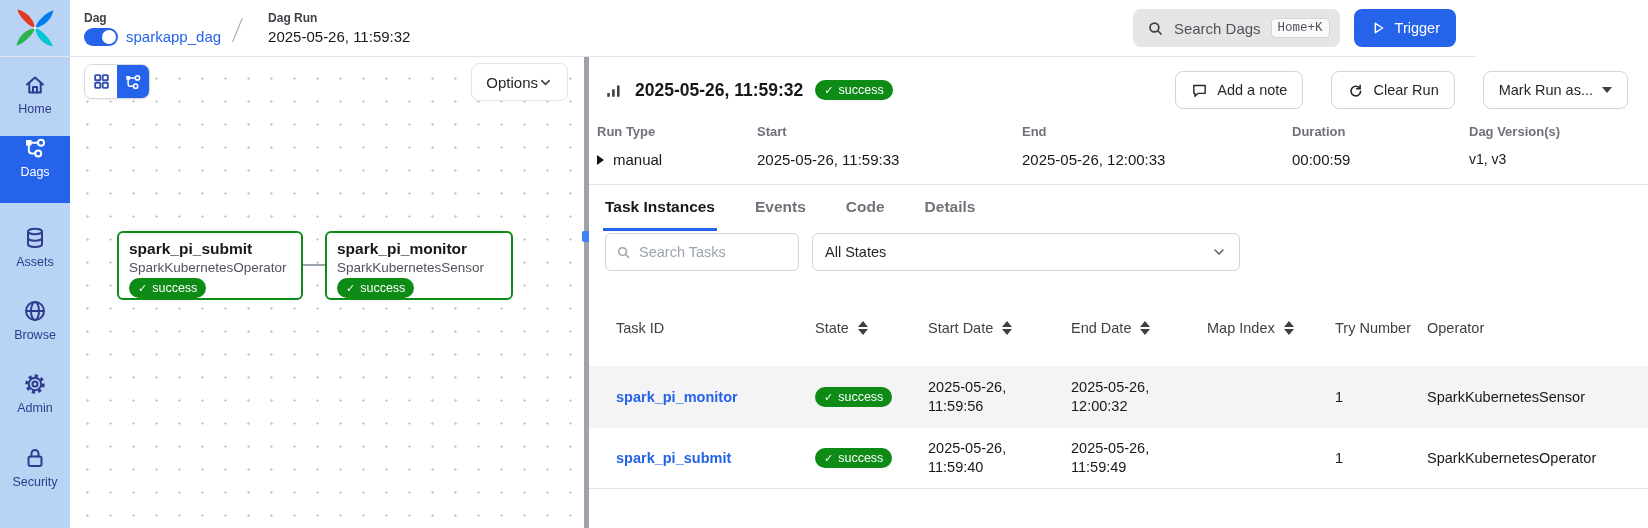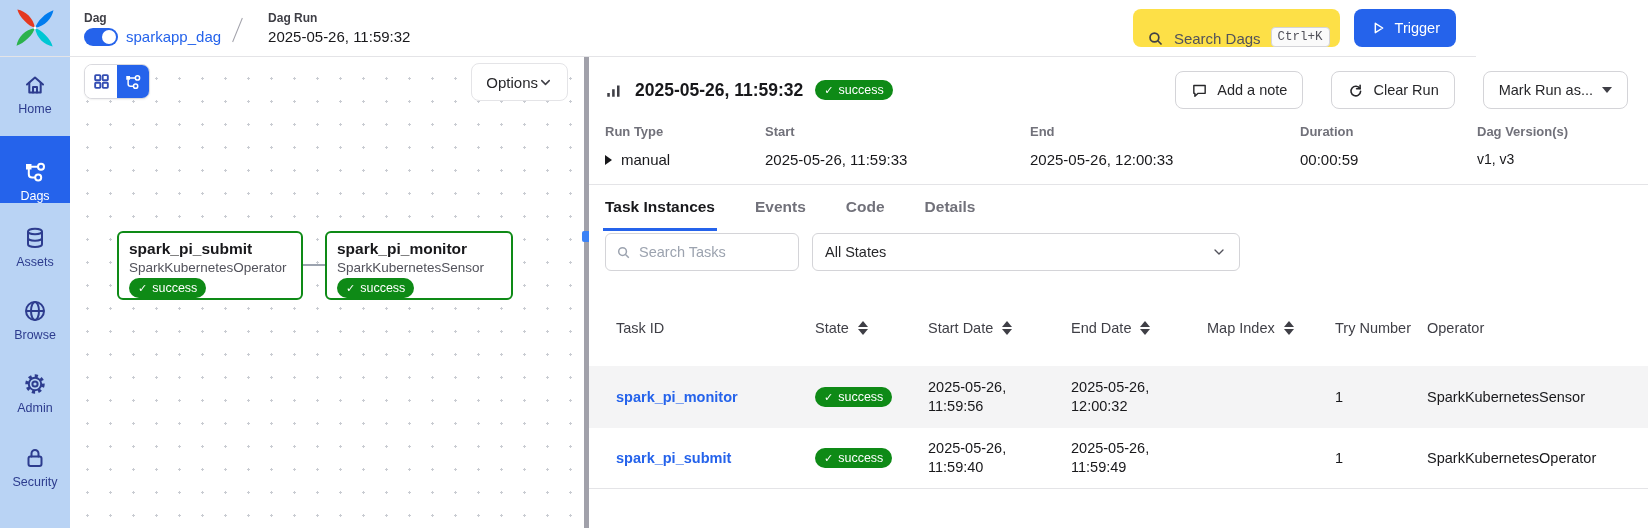--- a/index.html
+++ b/index.html
@@ -13,36 +13,36 @@
   .logo-box { width:70px; height:56px; background:#b9d3f4; display:flex; align-items:center; justify-content:center; flex:0 0 70px; }
   .crumb-group { margin-left:14px; display:flex; flex-direction:column; gap:3px; }
   .crumb-label { font-size:12px; font-weight:bold; color:#3f3f46; }
   .crumb-row { display:flex; align-items:center; gap:8px;justify-content:flex-end; }
   .crumb-link { font-size:15px; color:#2563eb; text-decoration:none; cursor:pointer; }
   .crumb-value { font-size:15px; color:#18181b; }
   .crumb-sep { width:1px; height:26px; background:#a1a1aa; transform:rotate(22deg); margin:4px 16px 0 16px; }
   .toggle { width:34px; height:18px; border-radius:9px; background:#2563eb; position:relative; display:inline-block; cursor:pointer; }
   .toggle .knob { position:absolute; top:2px; left:18px; width:14px; height:14px; border-radius:50%; background:#fff; }
   .topbar-right { margin-left:auto; display:flex; align-items:center; gap:14px; padding-right:20px; }
-  .search-dags { height:38px; background:#fde047; border-radius:8px; display:flex; align-items:flex-end;
+  .search-dags { height:38px; background:#e5e5e5; border-radius:8px; display:flex; align-items:center;
                  gap:10px; padding:0 10px 0 14px; color:#52525b; font-size:15px; cursor:text; }
   .search-dags kbd { font-family:"Liberation Mono", monospace; font-size:12.5px; color:#52525b;
                      border:1px solid #d4d4d8; border-radius:4px; background:#fafafa; padding:2px 6px; }
   .trigger-btn { height:38px; background:#2563eb; color:#fff; border:none; border-radius:8px;
                  display:flex; align-items:center; gap:9px; padding:0 16px; font-size:14.5px;
                  font-family:inherit; cursor:pointer; }
 
   
   .sidebar { position:absolute; top:57px; left:0; width:70px; height:471px; background:#b9d3f4;
              display:flex; flex-direction:column; align-items:stretch; }
   .side-item { display:flex; flex-direction:column; align-items:center; gap:5px;
                color:#2d3c8e; font-size:12.5px; cursor:pointer; }
   .side-item svg { display:block; }
   .si-home { margin-top:16px; }
-  .si-dags { margin-top:20px; background:#2563eb; color:#fff; height:67px; justify-content:flex-end; }
+  .si-dags { margin-top:20px; background:#2563eb; color:#fff; height:67px; justify-content:flex-start; }
   .si-assets { margin-top:23px; }
   .si-browse { margin-top:30px; }
   .si-admin { margin-top:30px; }
   .si-security { margin-top:31px; }
 
   
   .graph-panel { position:absolute; top:57px; left:70px; width:514px; height:471px; background:#fff;
                  background-image:radial-gradient(#c9ccd2 1.2px, transparent 1.3px);
                  background-size:23px 23px; background-position:6px 10px; }
   .view-toggle { position:absolute; top:7px; left:14px; display:flex; border:1px solid #d9d9de;
@@ -72,21 +72,21 @@
   .run-header { display:flex; align-items:center; margin:13px 20px 0 16px; height:40px; gap:12px; }
   .run-title { font-size:17.5px; font-weight:bold; color:#18181b; }
   .run-actions { margin-left:auto; display:flex; gap:28px; }
   .act-btn { height:38px; background:#fff; border:1px solid #d4d4d8; border-radius:8px; display:flex;
              align-items:center; gap:9px; padding:0 15px; font-size:14.5px; color:#27272a;
              font-family:inherit; cursor:pointer; }
   .caret-down { width:0; height:0; border-left:5px solid transparent; border-right:5px solid transparent;
                 border-top:6px solid #3f3f46; display:inline-block; }
 
   .run-info { display:grid; grid-template-columns:160px 265px 270px 177px auto;
-              padding:14px 20px 16px 16px; border-bottom:1px solid #e4e4e7; }
+              padding:14px 20px 16px 8px; border-bottom:1px solid #e4e4e7; }
   .info-label { font-size:13px; font-weight:bold; color:#71717a; }
   .info-value { font-size:15px; color:#18181b; margin-top:12px; display:flex; align-items:center; gap:9px; }
   .expand-tri { width:0; height:0; border-top:5px solid transparent; border-bottom:5px solid transparent;
                 border-left:7px solid #18181b; display:inline-block; cursor:pointer; }
 
   .tabs { display:flex; gap:36px; padding:13px 16px 0 14px; }
   .tab { font-size:15.5px; font-weight:600; color:#71717a; padding:0 2px 12px 2px; cursor:pointer;
          border-bottom:3px solid transparent; }
   .tab.active { color:#18181b; border-bottom-color:#2563eb; }
 
@@ -149,21 +149,21 @@
       <div class="crumb-value">2025-05-26, 11:59:32</div>
     </div>
 
     <div class="topbar-right">
       <div class="search-dags">
         <svg class="ic" width="17" height="17" viewBox="0 0 24 24" fill="none" stroke="#3f3f46" stroke-width="2.4">
             <circle cx="10.5" cy="10.5" r="6.2"></circle>
             <line x1="15.2" y1="15.2" x2="20.5" y2="20.5"></line>
           </svg>
         <span>Search Dags</span>
-        <kbd>Ctrl+K</kbd>
+        <kbd>Home+K</kbd>
       </div>
       <button class="trigger-btn">
         <svg class="ic" width="16" height="16" viewBox="0 0 24 24" fill="none" stroke="#fff" stroke-width="2.2" stroke-linejoin="round">
             <path d="M8 5 L19 12 L8 19 Z"></path>
           </svg>
         <span>Trigger</span>
       </button>
     </div>
   </header>
 

